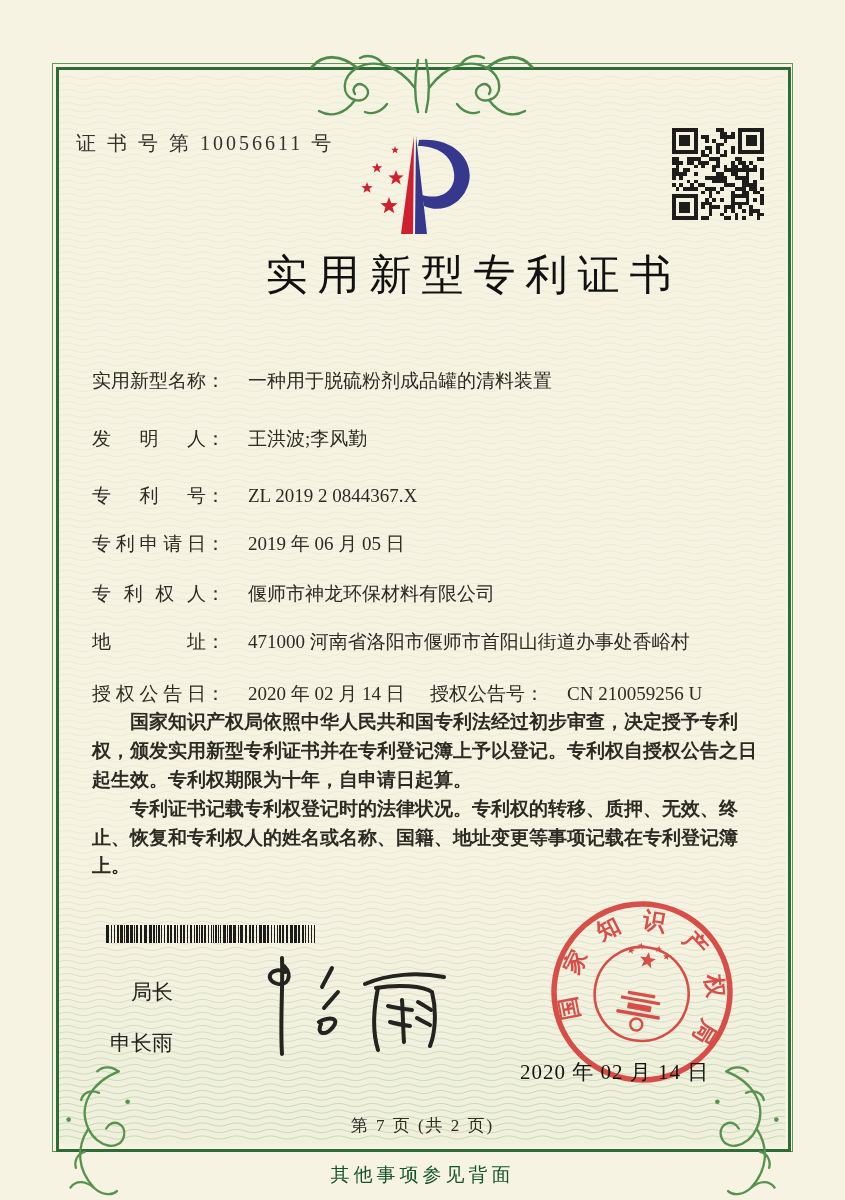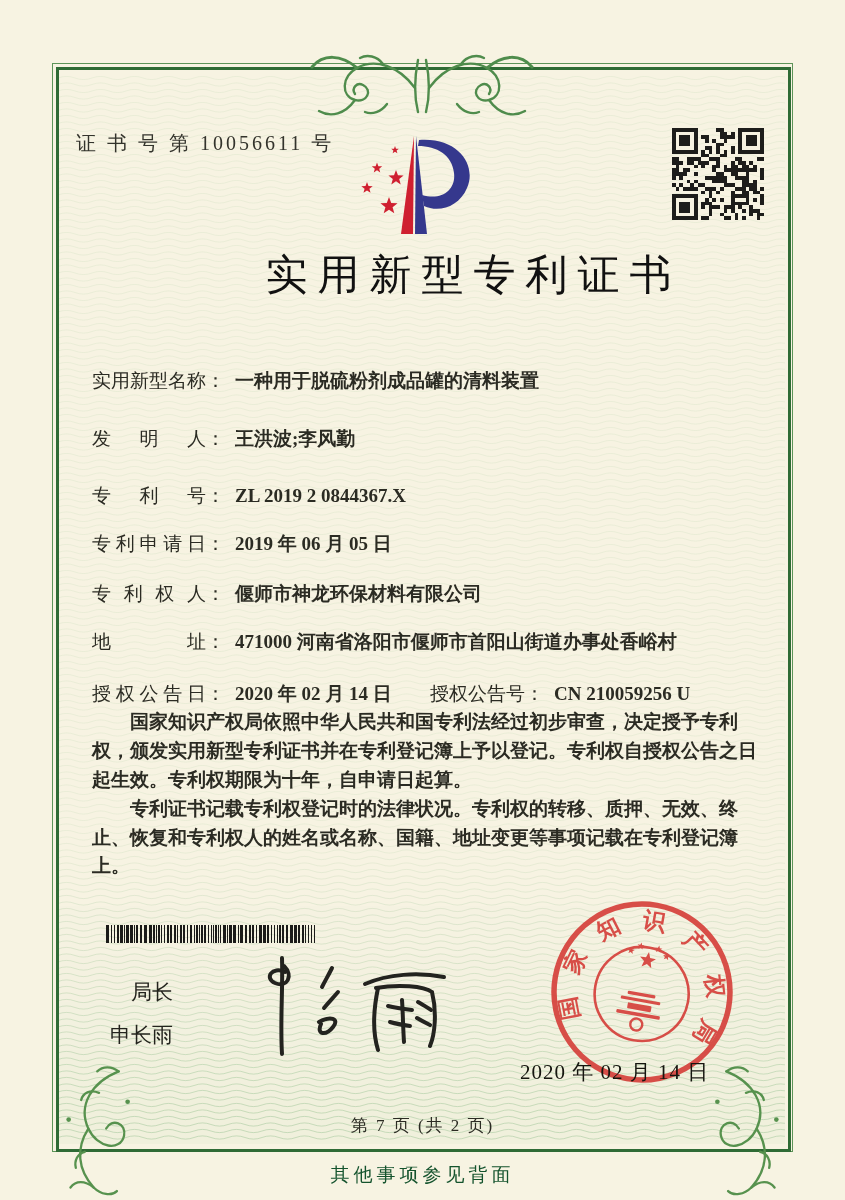--- a/index.html
+++ b/index.html
@@ -16,27 +16,27 @@
   .frame-inner{position:absolute;left:56px;top:67px;width:729px;height:1079px;
     border:3px solid #2f6b35;}
   .waves{position:absolute;left:58px;top:70px;z-index:0;}
   .content{position:absolute;inset:0;z-index:2;}
   .cert-no{position:absolute;left:76px;top:130px;font-size:20px;letter-spacing:3px;color:#33332c;}
   .title{position:absolute;left:0;top:247px;width:100%;text-align:center;
     font-size:42px;font-weight:normal;letter-spacing:10px;text-indent:10px;color:#111;padding-left:46px;}
   .frow{position:absolute;left:92px;font-size:19px;white-space:nowrap;color:#2b2b23;}
   .flabel{display:inline-block;width:114px;text-align:justify;text-align-last:justify;}
   .fcolon{margin:0 2px 0 0;}
-  .fvalue{margin-left:8px;font-weight:bold;}
+  .fvalue{margin-left:21px;}
   .grant-no-pair{position:absolute;left:338px;top:0;}
   .paras{position:absolute;left:92px;top:708px;width:678px;font-size:19px;line-height:1.52;color:#2b2b23;font-weight:bold;}
   .paras p{margin:0;text-indent:2em;}
   .director{position:absolute;left:110px;top:982px;font-size:21px;color:#23231d;}
   .director div{line-height:1;text-align:right;}
-  .director div + div{margin-top:22px;}
+  .director div + div{margin-top:30px;}
   .seal-date{position:absolute;left:520px;top:1058px;font-size:21px;letter-spacing:1px;color:#15150f;z-index:5;}
   .page-no{position:absolute;left:0;top:1114px;width:100%;text-align:center;
     font-size:17px;letter-spacing:2px;color:#2b2b23;}
   .back-note{position:absolute;left:0;top:1162px;width:100%;text-align:center;
     font-size:19px;letter-spacing:4px;color:#14532d;}
   .seal-svg{position:absolute;left:544px;top:894px;z-index:4;opacity:.92;
     mix-blend-mode:multiply;transform:rotate(10deg);}
   .sig-svg{position:absolute;left:222px;top:950px;z-index:3;}
   .orn{z-index:1;}
 </style>

